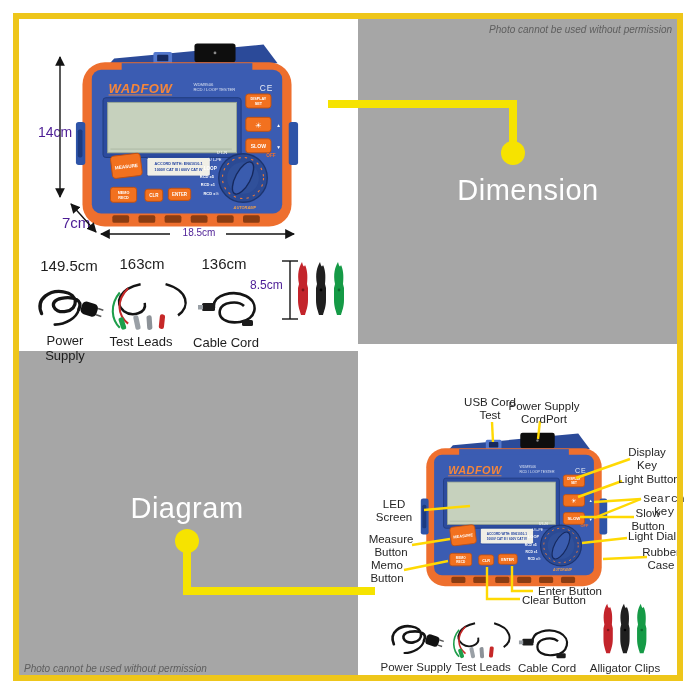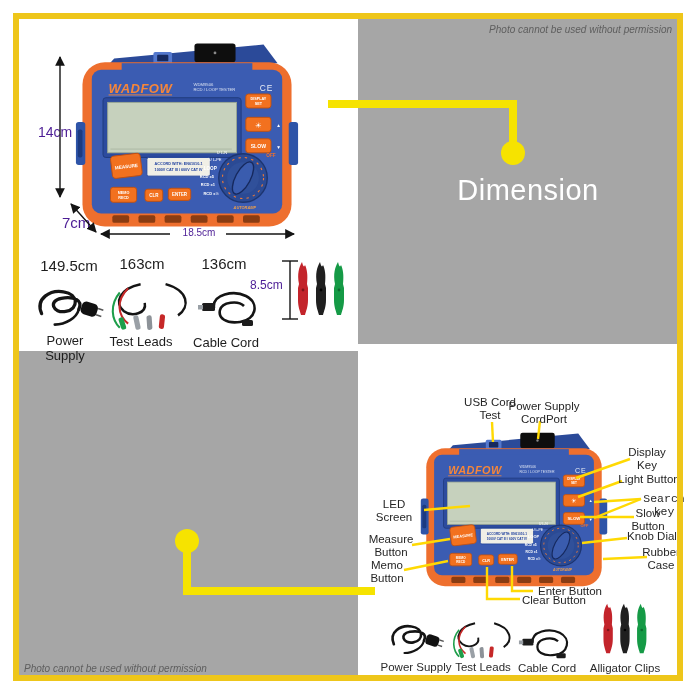--- a/index.html
+++ b/index.html
@@ -37,20 +37,21 @@
 
   
   <div id="frame"></div>
 
   
   <div class="watermark" id="wm-top">Photo cannot be used without permission</div>
   <div class="watermark" id="wm-bottom">Photo cannot be used without permission</div>
 
   
   <div class="section-title" id="title-dimension">Dimension</div>
+  <div class="section-title" id="title-diagram">Diagram</div>
 
   
   <svg class="device" style="left:75px;top:38px;width:224px;" viewBox="0 0 240 210">
     <polygon points="42,22 202,7 217,27 30,35" fill="#2b4a99"></polygon>
     <rect x="84" y="15" width="20" height="13" rx="2" fill="#5478cd"></rect>
     <rect x="88" y="18" width="12" height="7" rx="1" fill="#16295e"></rect>
     <rect x="128" y="6" width="44" height="20" rx="3" fill="#0e0e0e"></rect>
     <circle cx="150" cy="16" r="1.5" fill="#8a8a8a"></circle>
     <rect x="8" y="26" width="224" height="176" rx="24" fill="#ee6f2e"></rect>
     <rect x="1" y="90" width="10" height="46" rx="3" fill="#2e54a8"></rect>
@@ -296,21 +297,21 @@
     <span style="display:block">Light Button</span>
   </div>
   <div class="callout" style="left:638px;top:492px;width:52px;font-family:Liberation Mono, monospace;">
     <span style="display:block">Search key</span>
   </div>
   <div class="callout" style="left:622px;top:507px;width:52px;">
     <span style="display:block">Slow</span>
     <span style="display:block">Button</span>
   </div>
   <div class="callout" style="left:624px;top:530px;width:56px;">
-    <span style="display:block">Knob Dial</span>
+    <span style="display:block">Light Dial</span>
   </div>
   <div class="callout" style="left:634px;top:546px;width:54px;">
     <span style="display:block">Rubber</span>
     <span style="display:block">Case</span>
   </div>
   <div class="callout" style="left:369px;top:498px;width:50px;">
     <span style="display:block">LED</span>
     <span style="display:block">Screen</span>
   </div>
   <div class="callout" style="left:362px;top:533px;width:58px;">

